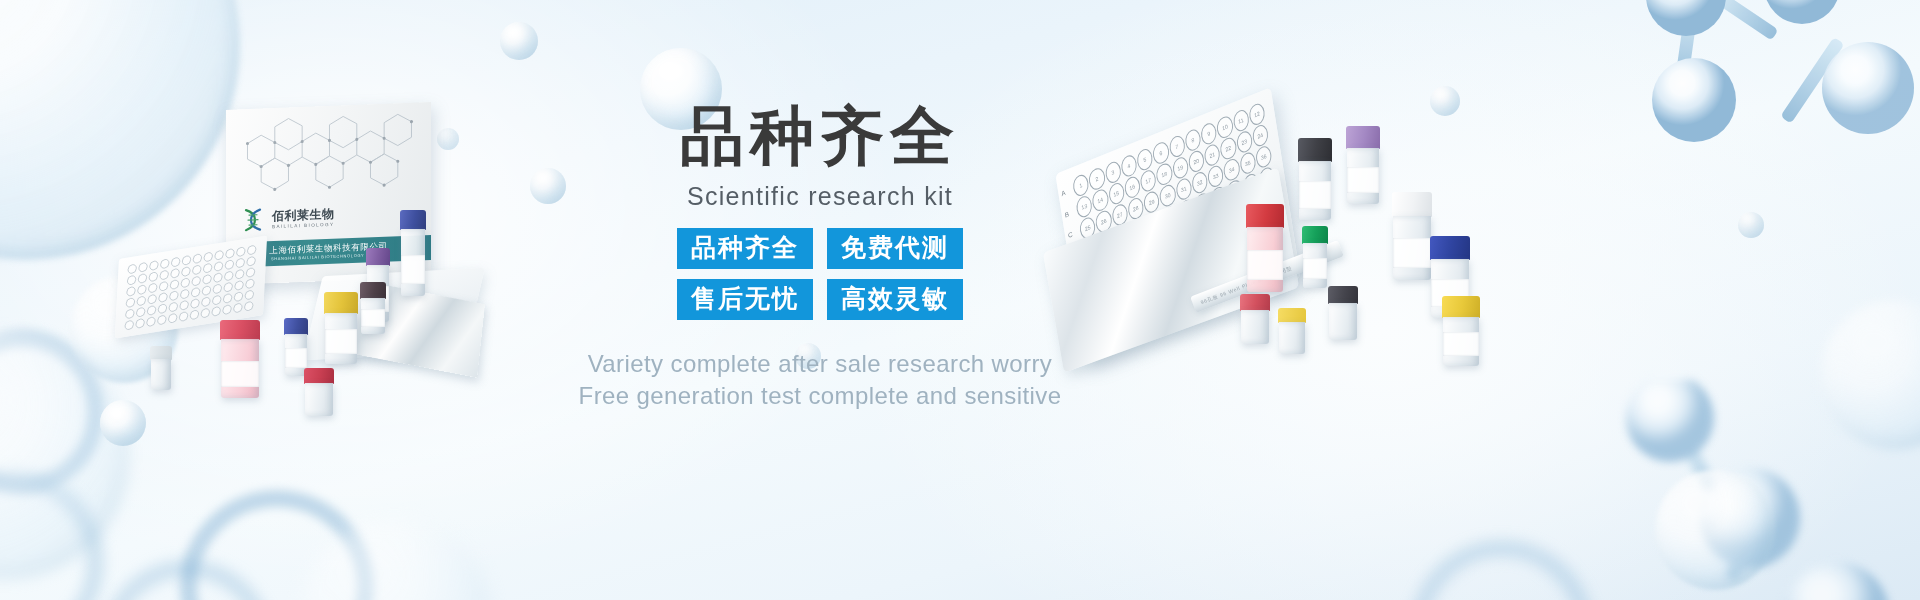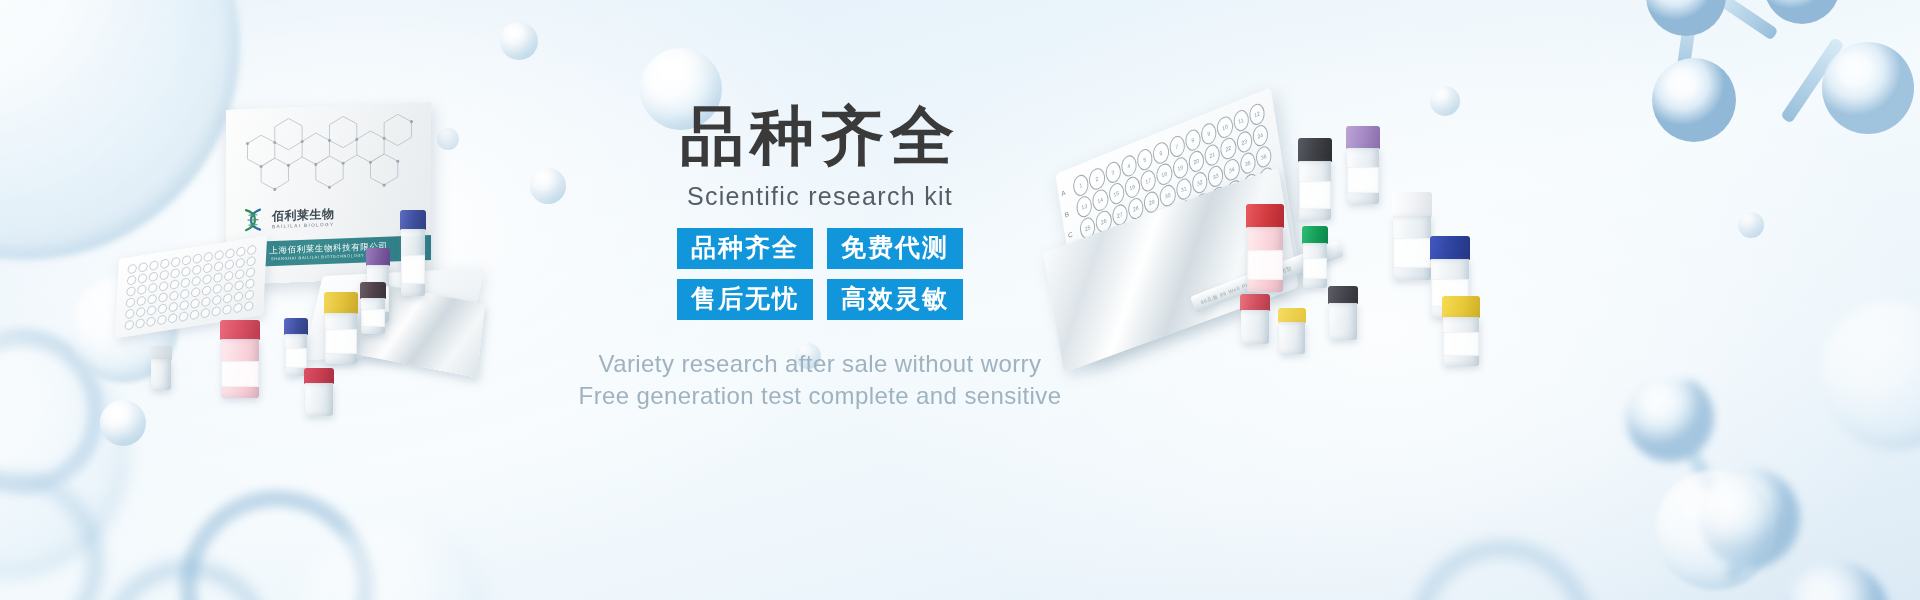--- a/index.html
+++ b/index.html
@@ -635,18 +635,18 @@
     <div class="subtitle">Scientific research kit</div>
 
     <div class="badges">
       <div class="badge">品种齐全</div>
       <div class="badge">免费代测</div>
       <div class="badge">售后无忧</div>
       <div class="badge">高效灵敏</div>
     </div>
 
     <div class="tagline">
-      <div>Variety research after sale without worry</div>
+      <div>Variety complete after sale research worry</div>
       <div>Free generation test complete and sensitive</div>
     </div>
   </div>
 
 </div>
 
 </body></html>

